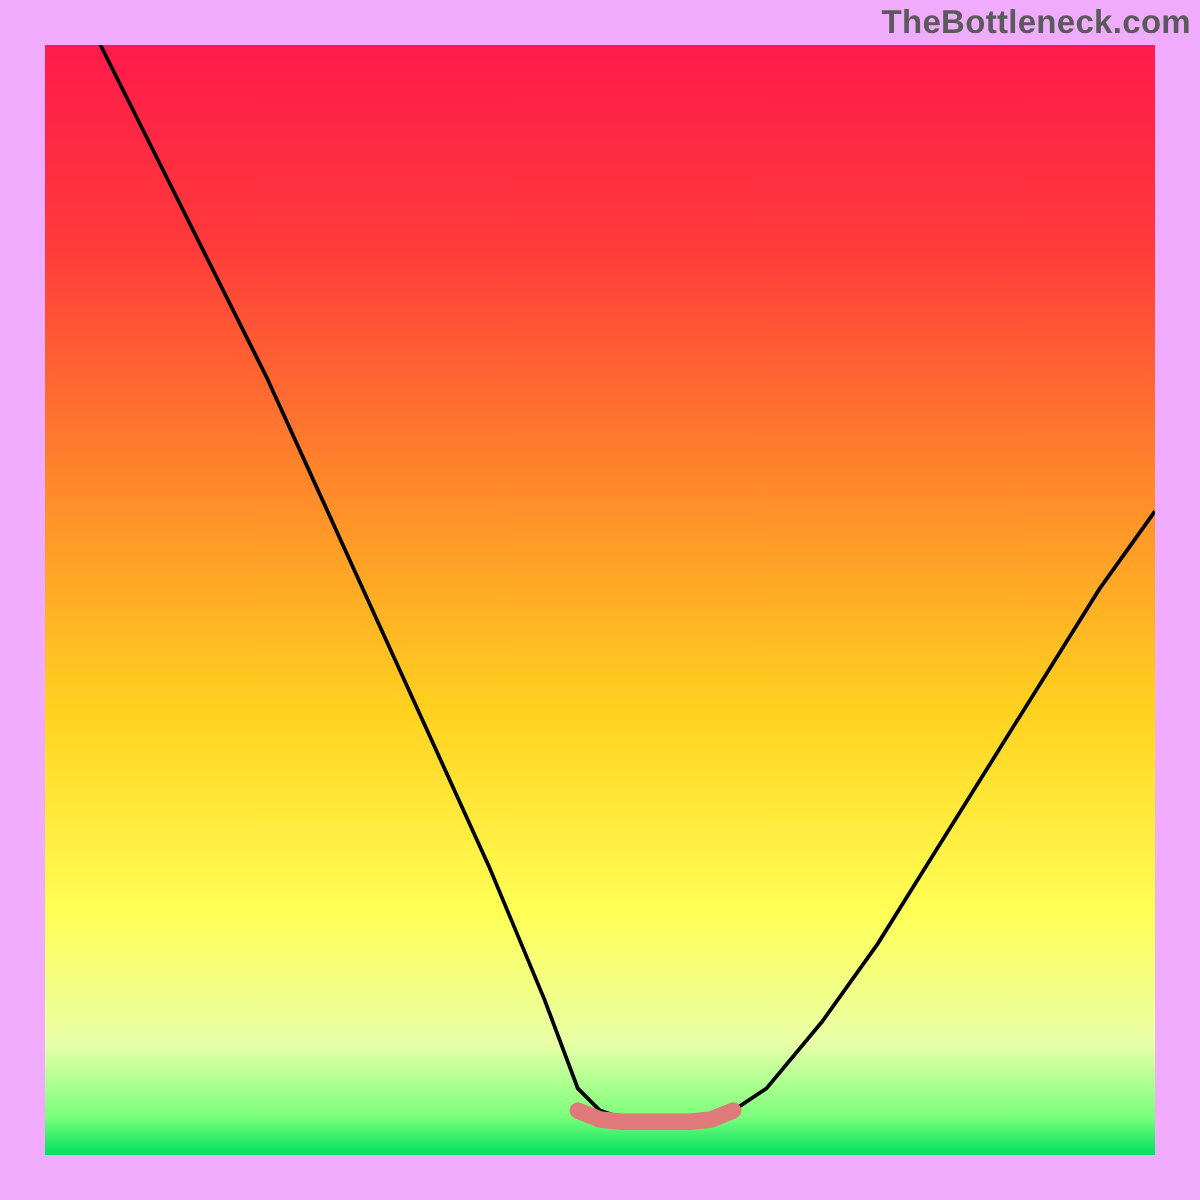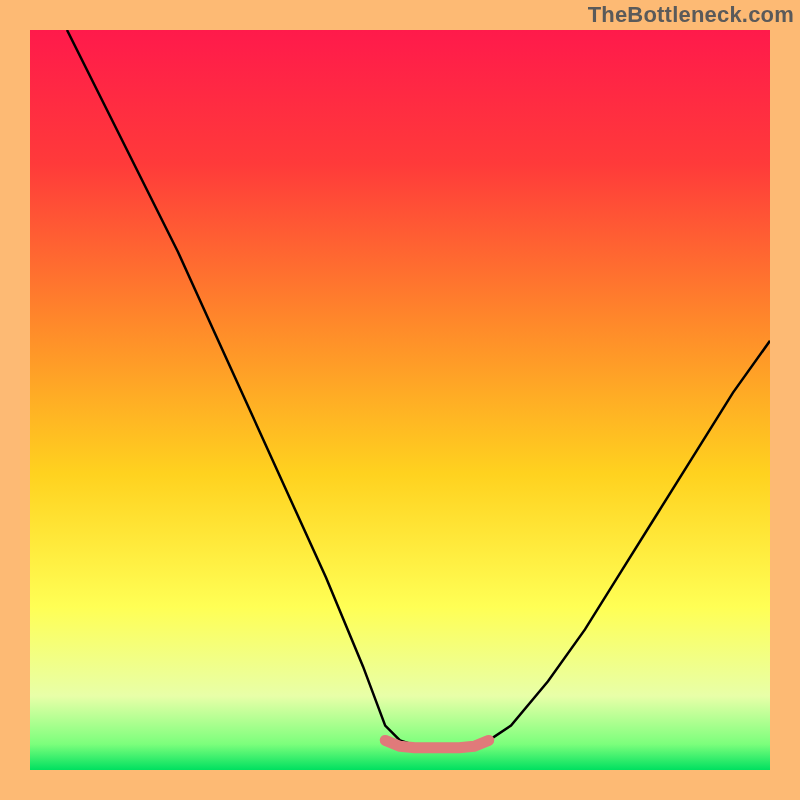--- a/index.html
+++ b/index.html
@@ -8,21 +8,21 @@
     width: 800px;
     height: 800px;
     background: #000;
     font-family: Arial, Helvetica, sans-serif;
     overflow: hidden;
   }
   .frame {
     position: relative;
     width: 800px;
     height: 800px;
-    background: #fdba74;
+    background: #f0abfc;
   }
   .attribution {
     position: absolute;
     top: 2px;
     right: 6px;
     font-size: 22px;
     font-weight: 600;
     color: #5a5a5a;
     letter-spacing: 0.2px;
     z-index: 5;

